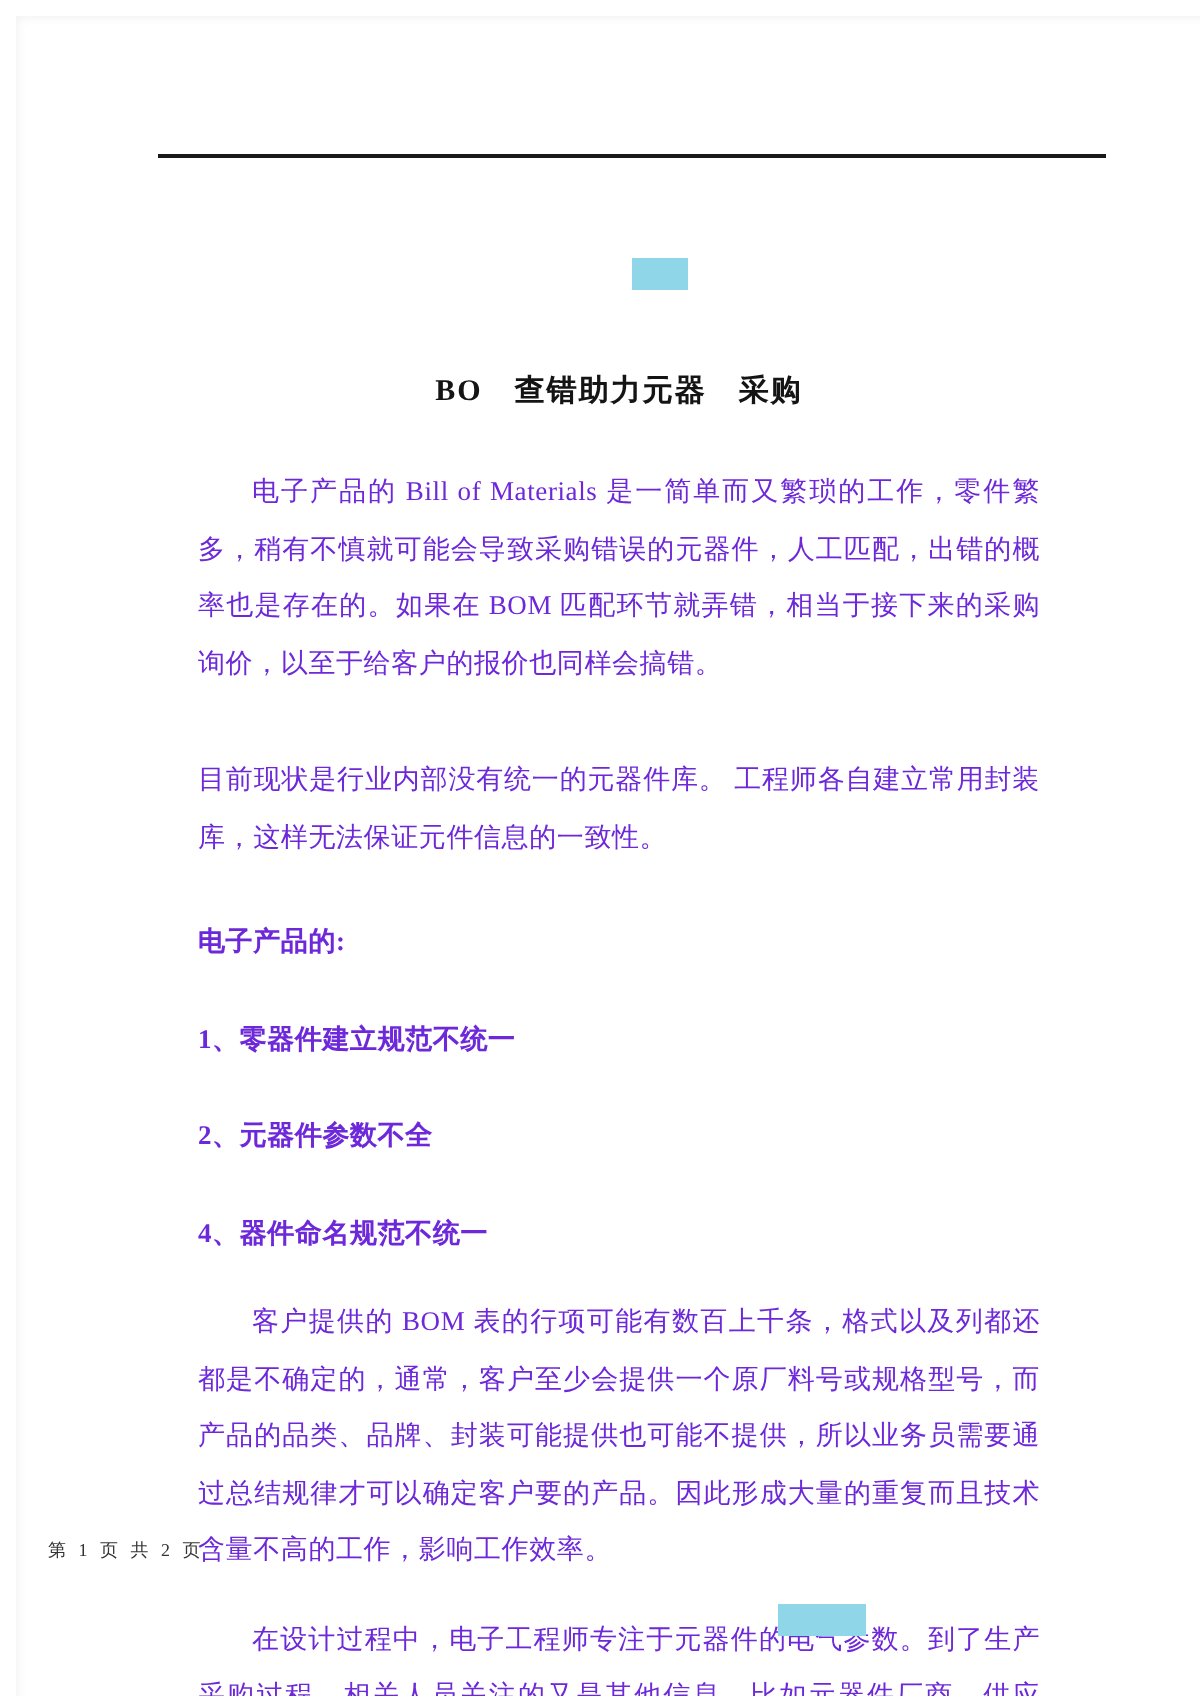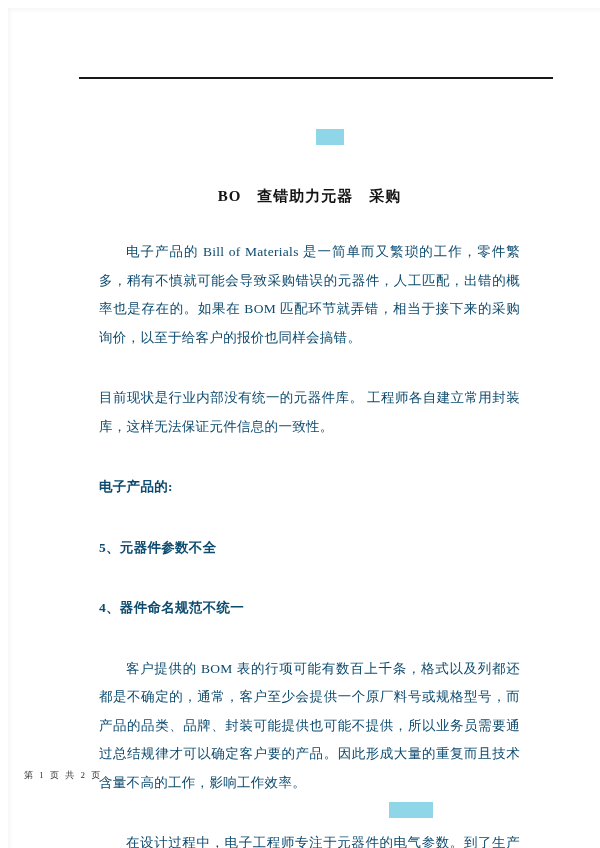--- a/index.html
+++ b/index.html
@@ -46,22 +46,21 @@
     line-height: 20px;
     margin-bottom: 10px;
     letter-spacing: 1px;
     color: #141414;
   }
   .doc p {
     font-size: 13.5px;
     line-height: 28.5px;
     text-align: justify;
     letter-spacing: 0.3px;
-    color: #0c4a6e;
-    margin-top: 16px;
+    color: #6d28d9;
   }
   .indent { text-indent: 2em; }
   .p-gap { margin-top: 14px; }
   .bold-head {
     font-weight: bold;
     margin-top: 8px;
     color: #111;
   }
   .bold-item {
     font-weight: bold;
@@ -87,21 +86,22 @@
   <div class="header-rule"></div>
   <div class="dash dash-top"></div>
 
   <div class="doc">
     <h1 class="title">BO　查错助力元器　采购</h1>
 
     <p class="indent">电子产品的 Bill of Materials 是一简单而又繁琐的工作，零件繁多，稍有不慎就可能会导致采购错误的元器件，人工匹配，出错的概率也是存在的。如果在 BOM 匹配环节就弄错，相当于接下来的采购询价，以至于给客户的报价也同样会搞错。</p>
     <p class="p-gap">目前现状是行业内部没有统一的元器件库。 工程师各自建立常用封装库，这样无法保证元件信息的一致性。</p>
 
     <p class="bold-head">电子产品的:</p>
-    <p class="bold-item">5、元器件参数不全</p>
+    <p class="bold-item">1、零器件建立规范不统一</p>
+    <p class="bold-item">2、元器件参数不全</p>
     <p class="bold-item">4、器件命名规范不统一</p>
 
     <p class="indent">客户提供的 BOM 表的行项可能有数百上千条，格式以及列都还都是不确定的，通常，客户至少会提供一个原厂料号或规格型号，而产品的品类、品牌、封装可能提供也可能不提供，所以业务员需要通过总结规律才可以确定客户要的产品。因此形成大量的重复而且技术含量不高的工作，影响工作效率。</p>
     <p class="indent">在设计过程中，电子工程师专注于元器件的电气参数。到了生产采购过程，相关人员关注的又是其他信息，比如元器件厂商，供应商，厂商商型号等。</p>
   </div>
 
   <div class="footer">
     <span>第 1 页 共 2 页</span>
   </div>
 

